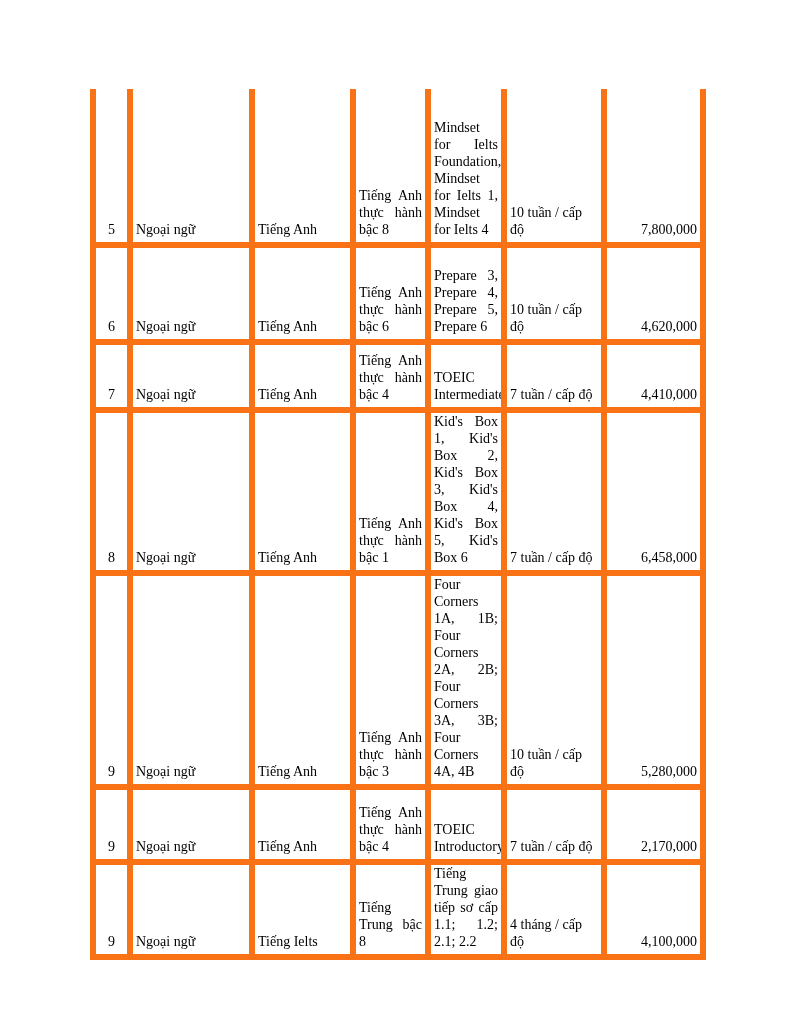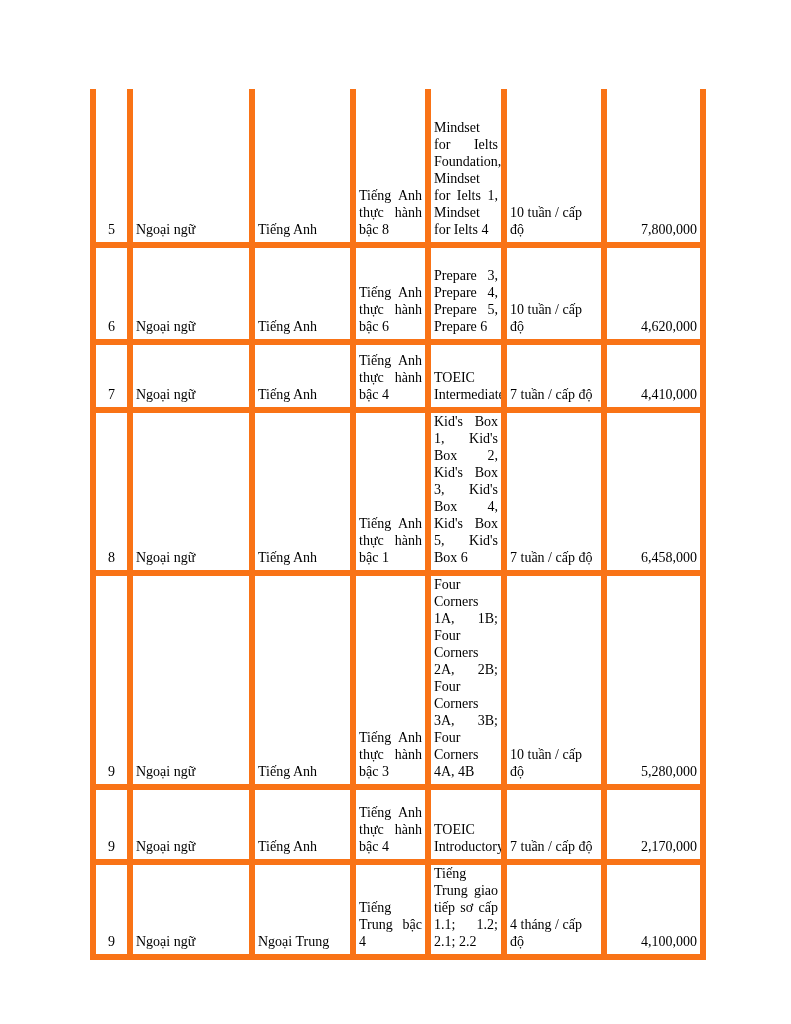--- a/index.html
+++ b/index.html
@@ -127,21 +127,21 @@
         <td class="c-field">Ngoại ngữ</td>
         <td class="c-lang">Tiếng Anh</td>
         <td class="c-prog">Tiếng Anh thực hành bậc 4</td>
         <td class="c-mat">TOEIC Introductory</td>
         <td class="c-dur">7 tuần / cấp độ</td>
         <td class="c-fee">2,170,000</td>
       </tr>
       <tr style="height:87px">
         <td class="c-no">9</td>
         <td class="c-field">Ngoại ngữ</td>
-        <td class="c-lang">Ngoại Trung</td>
-        <td class="c-prog">Tiếng Trung bậc 4</td>
+        <td class="c-lang">Tiếng Ielts</td>
+        <td class="c-prog">Tiếng Trung bậc 8</td>
         <td class="c-mat">Tiếng Trung giao tiếp sơ cấp 1.1; 1.2; 2.1; 2.2</td>
         <td class="c-dur">4 tháng / cấp độ</td>
         <td class="c-fee">4,100,000</td>
       </tr>
     </tbody>
   </table>
 </div>
 
 </body></html>

